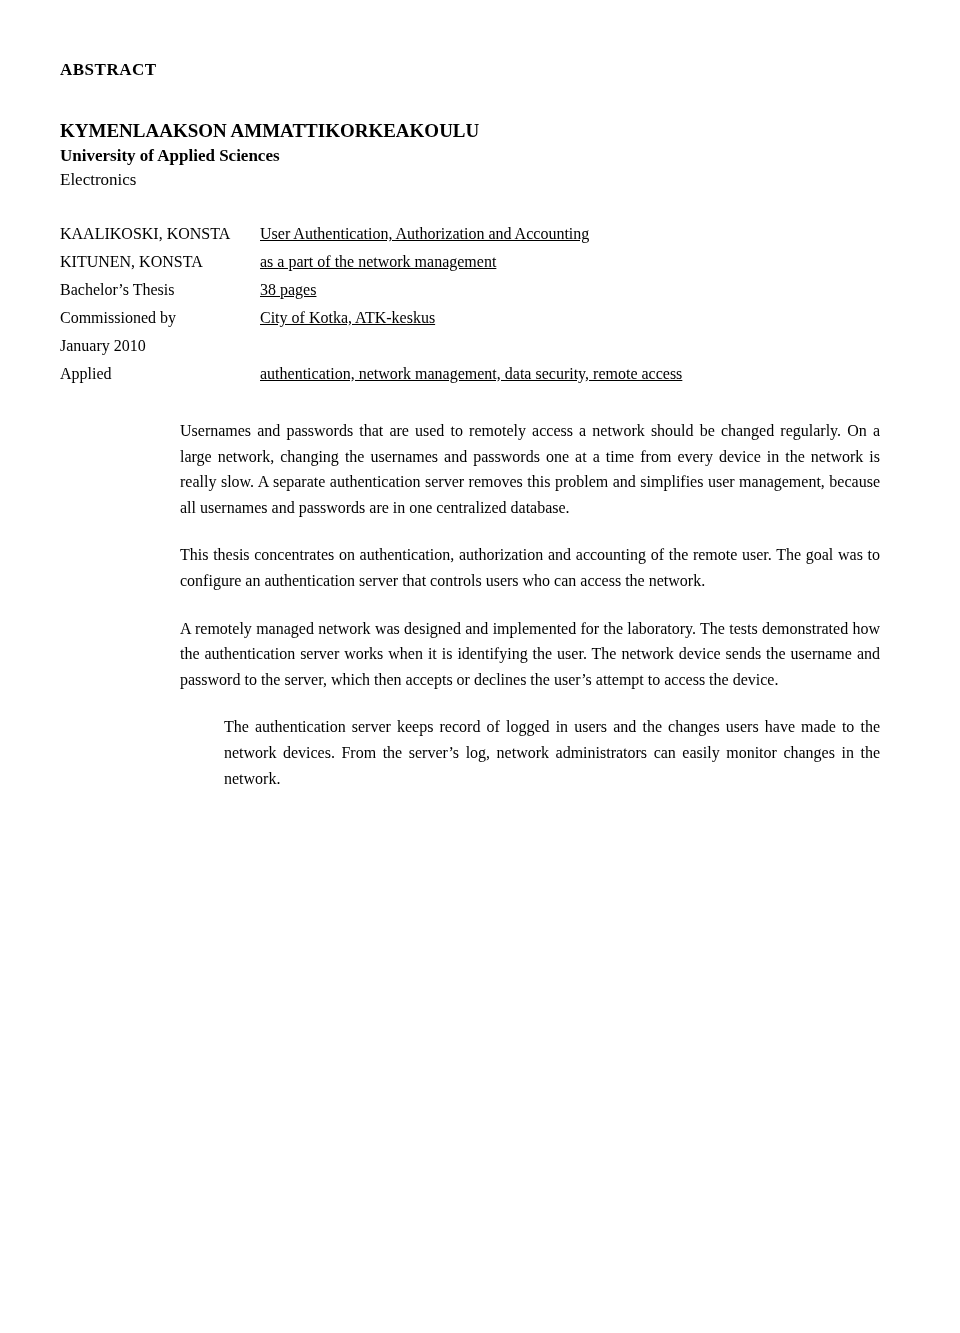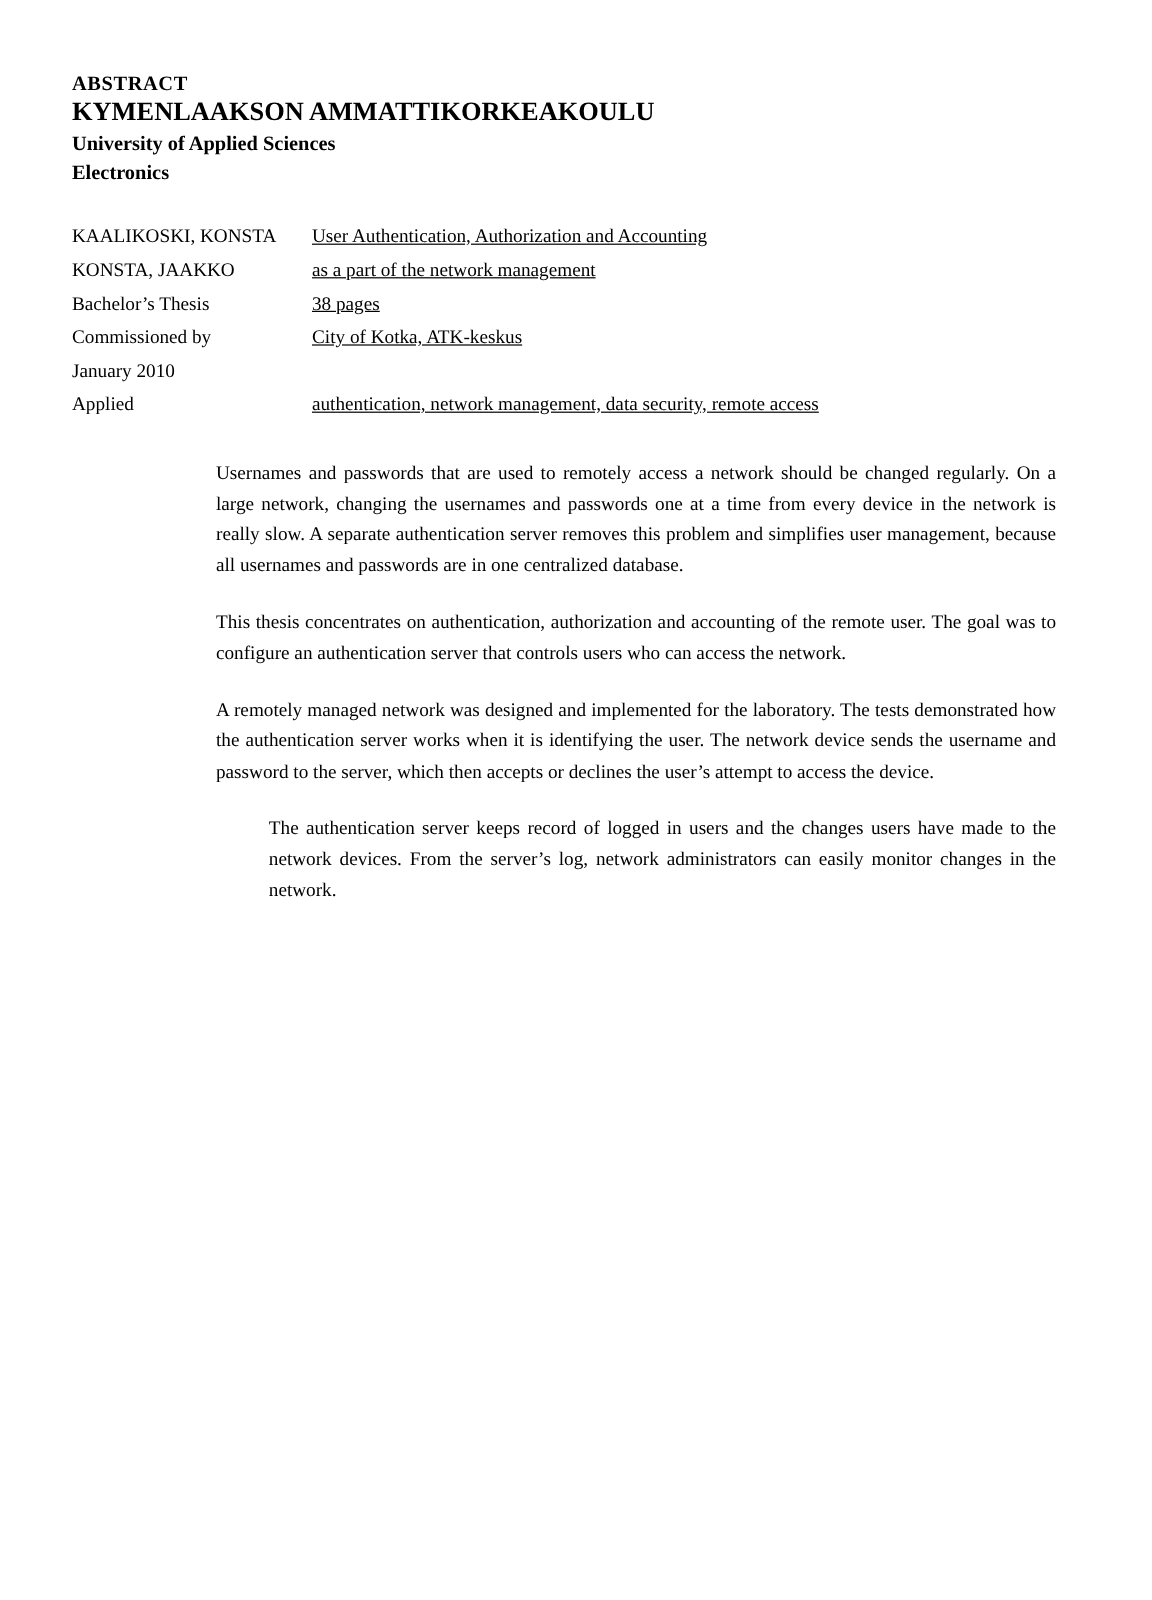--- a/index.html
+++ b/index.html
@@ -18,38 +18,39 @@
     }
 
     .page {
       padding: 60px 80px 60px 60px;
       max-width: 960px;
     }
 
     .abstract-title {
       font-size: 17px;
       font-weight: bold;
+      margin-bottom: 40px;
       letter-spacing: 0.5px;
     }
 
     .institution-name {
-      font-size: 22px;
+      font-size: 19px;
       font-weight: bold;
       margin-bottom: 4px;
     }
 
     .institution-sub {
       font-size: 17px;
       font-weight: bold;
       margin-bottom: 4px;
     }
 
     .institution-dept {
       font-size: 17px;
-      font-weight: bold;
+      font-weight: normal;
       margin-bottom: 30px;
     }
 
     .info-table {
       width: 100%;
       border-collapse: collapse;
       margin-bottom: 30px;
     }
 
     .info-table td {
@@ -99,21 +100,21 @@
   <div class="institution-sub">University of Applied Sciences</div>
   <div class="institution-dept">Electronics</div>
 
   <table class="info-table">
     <tbody>
       <tr>
         <td>KAALIKOSKI, KONSTA</td>
         <td>User Authentication, Authorization and Accounting</td>
       </tr>
       <tr>
-        <td>KONSTA, JAAKKO</td>
+        <td>KITUNEN, KONSTA</td>
         <td>as a part of the network management</td>
       </tr>
       <tr>
         <td>Bachelor’s Thesis</td>
         <td>38 pages</td>
       </tr>
       <tr>
         <td>Commissioned by</td>
         <td>City of Kotka, ATK-keskus</td>
       </tr>

